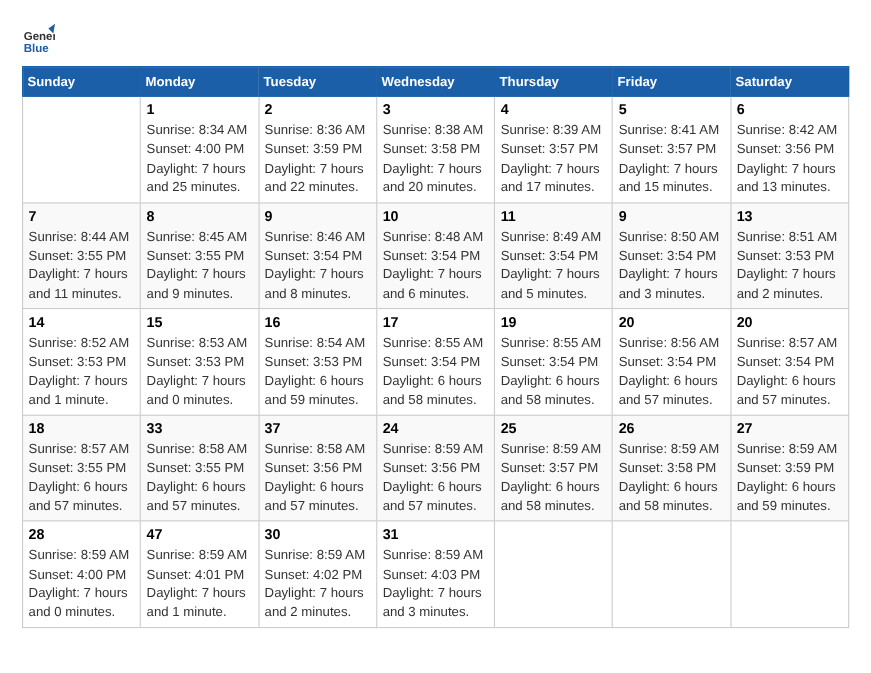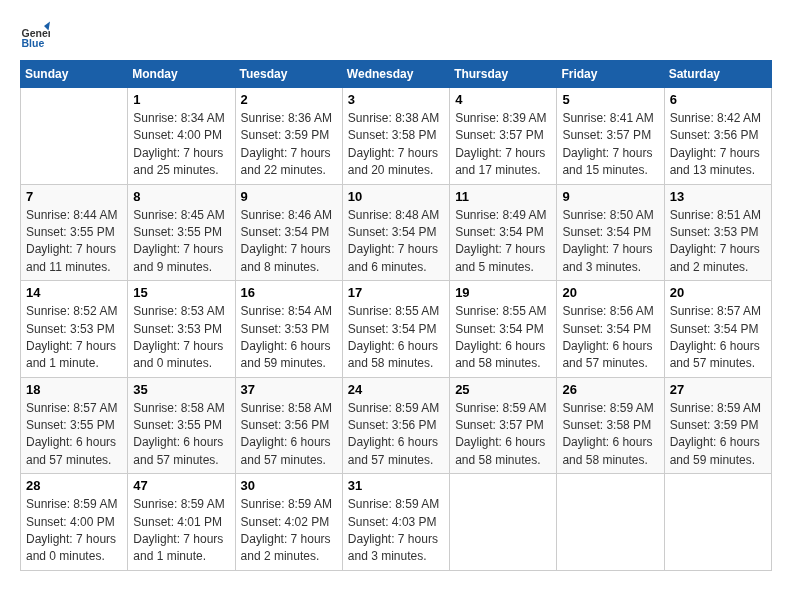--- a/index.html
+++ b/index.html
@@ -198,21 +198,21 @@
           <span class="day-number">20</span>
           <div class="day-info">Sunrise: 8:57 AM<br>Sunset: 3:54 PM<br>Daylight: 6 hours and 57 minutes.</div>
         </td>
       </tr>
       <tr>
         <td>
           <span class="day-number">18</span>
           <div class="day-info">Sunrise: 8:57 AM<br>Sunset: 3:55 PM<br>Daylight: 6 hours and 57 minutes.</div>
         </td>
         <td>
-          <span class="day-number">35</span>
+          <span class="day-number">33</span>
           <div class="day-info">Sunrise: 8:58 AM<br>Sunset: 3:55 PM<br>Daylight: 6 hours and 57 minutes.</div>
         </td>
         <td>
           <span class="day-number">37</span>
           <div class="day-info">Sunrise: 8:58 AM<br>Sunset: 3:56 PM<br>Daylight: 6 hours and 57 minutes.</div>
         </td>
         <td>
           <span class="day-number">24</span>
           <div class="day-info">Sunrise: 8:59 AM<br>Sunset: 3:56 PM<br>Daylight: 6 hours and 57 minutes.</div>
         </td>

